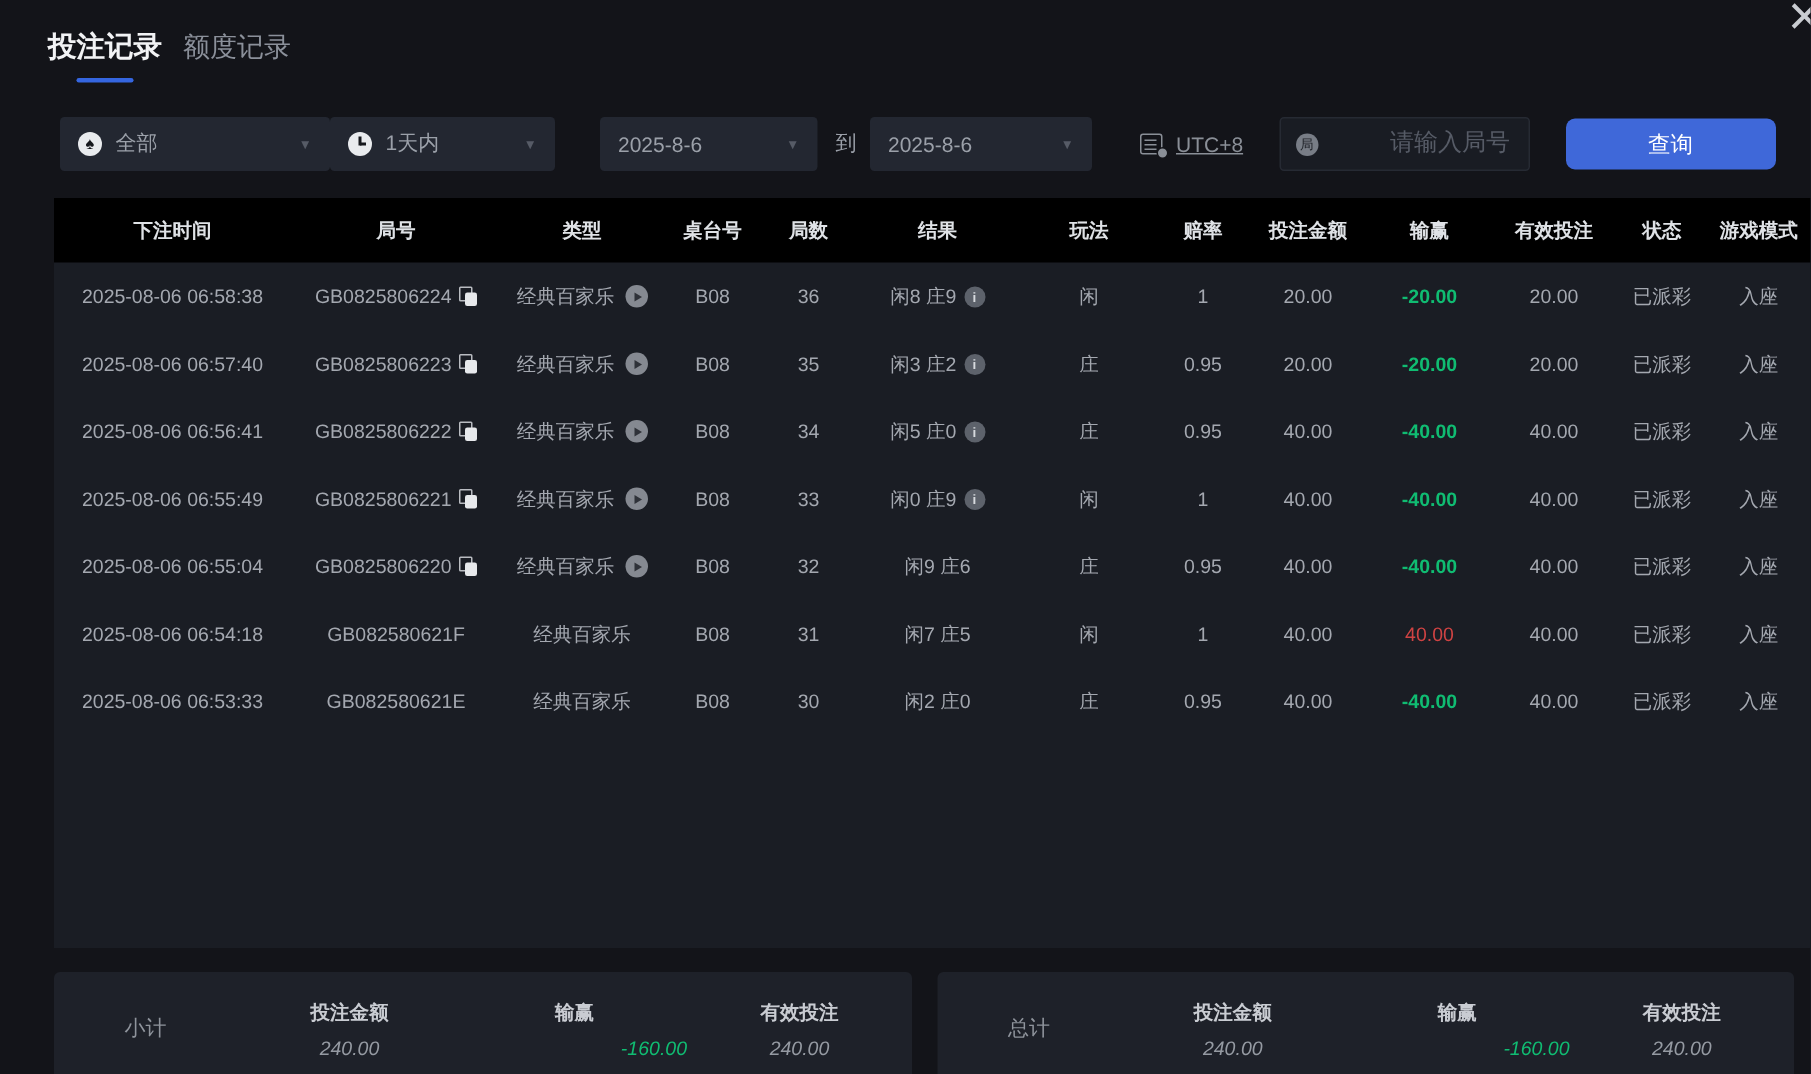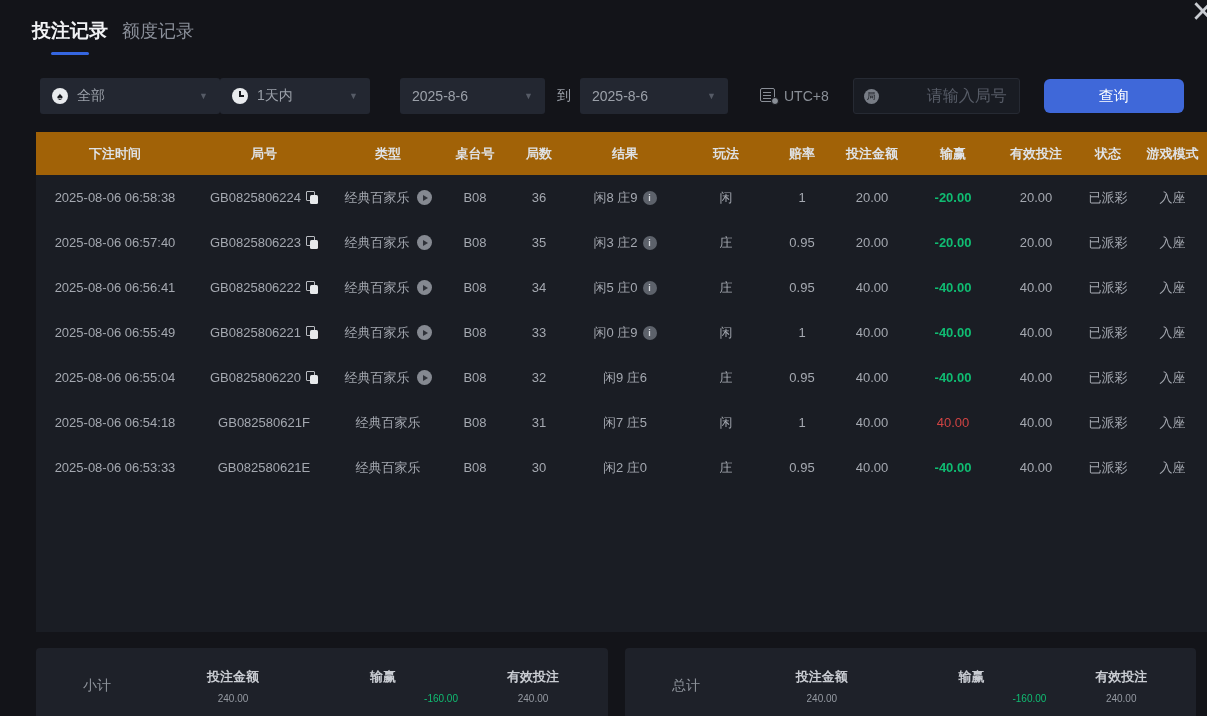--- a/index.html
+++ b/index.html
@@ -21,21 +21,21 @@
   
   .filter-bar { position:absolute; top:78px; left:40px; height:36px; display:flex; align-items:center; }
   .dd { height:36px; background:#232731; border-radius:3px; display:flex; align-items:center;
     padding:0 12px; color:#9ba0a9; font-size:14px; cursor:pointer; }
   .dd .chev { margin-left:auto; color:#565b66; font-size:9px; padding-left:8px; }
   .dd-game { width:180px; }
   .dd-range { width:150px; }
   .dd-from { width:145px; margin-left:30px; }
   .dd-to { width:148px; margin-left:8px; }
   .to-label { margin-left:12px; width:15px; color:#9ba0a9; font-size:14px; }
-  .utc { margin-left:32px; display:flex; align-items:flex-start; gap:7px; color:#8a8f97; font-size:14px; }
+  .utc { margin-left:32px; display:flex; align-items:flex-end; gap:7px; color:#8a8f97; font-size:14px;text-decoration:underline; }
   .round-box { margin-left:24px; width:167px; height:36px; background:#191c23;
     border:1px solid #262a33; border-radius:3px; display:flex; align-items:center; padding:0 10px; gap:8px; }
   .round-box input { background:transparent; border:none; outline:none; width:100%;
     color:#ec4899; font-size:16px; font-family:inherit;text-align:right; }
   .round-box input::placeholder { color:#565b66; }
   .query-btn { margin-left:24px; width:140px; height:34px; background:#3f68d9; color:#ffffff;
     font-size:15px; border:none; border-radius:6px; cursor:pointer; font-family:inherit; }
 
   
   .circle-icon { width:16px; height:16px; border-radius:50%; background:#e9ebee; flex:none;
@@ -50,21 +50,21 @@
   .cal::before { content:""; position:absolute; left:1.5px; top:2.5px; width:8px; height:1.5px;
     background:#8a8f97; box-shadow:0 3px 0 #8a8f97, 0 6px 0 #8a8f97; }
   .cal-clock { position:absolute; right:-2px; bottom:-2px; width:8px; height:8px; border-radius:50%;
     background:#8a8f97; border:1.5px solid #131419; }
   .round-char-icon { width:15px; height:15px; border-radius:50%; background:#787d86; color:#1d2026;
     font-size:9px; display:flex; align-items:center; justify-content:center; flex:none; }
 
   
   .table { position:absolute; top:132px; left:36px; width:1171px; height:500px; background:#1a1d24;
     --cols:158px 140px 108px 66px 62px 110px 92px 60px 80px 82px 84px 60px 69px; }
-  .thead { height:43px; background:#a16207; display:grid; grid-template-columns:var(--cols); align-items:center; }
+  .thead { height:43px; background:#000000; display:grid; grid-template-columns:var(--cols); align-items:center; }
   .th { text-align:center; color:#dfe2e6; font-size:13px; font-weight:bold; }
   .trow { height:45px; display:grid; grid-template-columns:var(--cols); align-items:center; }
   .td { display:flex; align-items:center; justify-content:center; gap:5px;
     color:#a4a8b0; font-size:13px; white-space:nowrap; }
   .td.green { color:#10bc72;font-weight:bold; }
   .td.red { color:#cf4343; }
 
   .copy-icon { position:relative; width:12px; height:13px; flex:none; cursor:pointer; }
   .copy-icon::before { content:""; position:absolute; left:0; top:0; width:7px; height:8px;
     border:1.5px solid #b9bcc1; border-radius:1px; }
@@ -79,21 +79,21 @@
     flex:none; cursor:pointer; }
 
   
   .panel { position:absolute; top:648px; height:84px; background:#1e2129; border-radius:4px;
     display:flex; align-items:center; padding-bottom:8px; }
   .panel-left { left:36px; width:572px; }
   .panel-right { left:625px; width:571px; }
   .panel-label { width:122px; text-align:center; color:#8f949c; font-size:14px; }
   .stat { flex:1; text-align:center; }
   .s-label { color:#c9ccd2; font-size:13px; font-weight:bold; margin-bottom:7px; }
-  .s-value { color:#959aa2; font-size:10px; }
+  .s-value { color:#959aa2; font-size:13px;font-style:italic; }
   .s-value.green { color:#10bc72;text-align:right; }
 </style>
 </head>
 <body>
 
 <div class="tabs">
   <div class="tab active">投注记录</div>
   <div class="tab">额度记录</div>
 </div>
 <div class="close-x">×</div>

